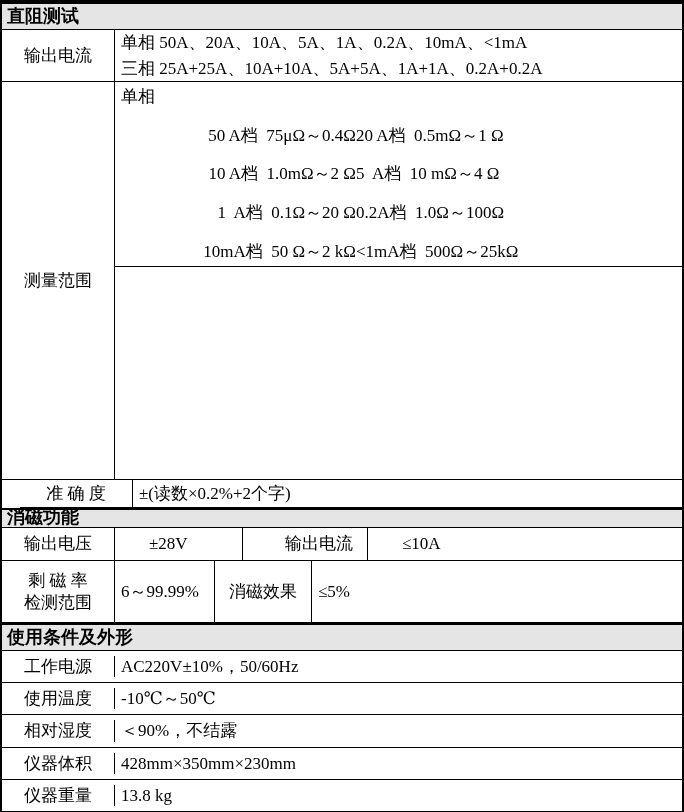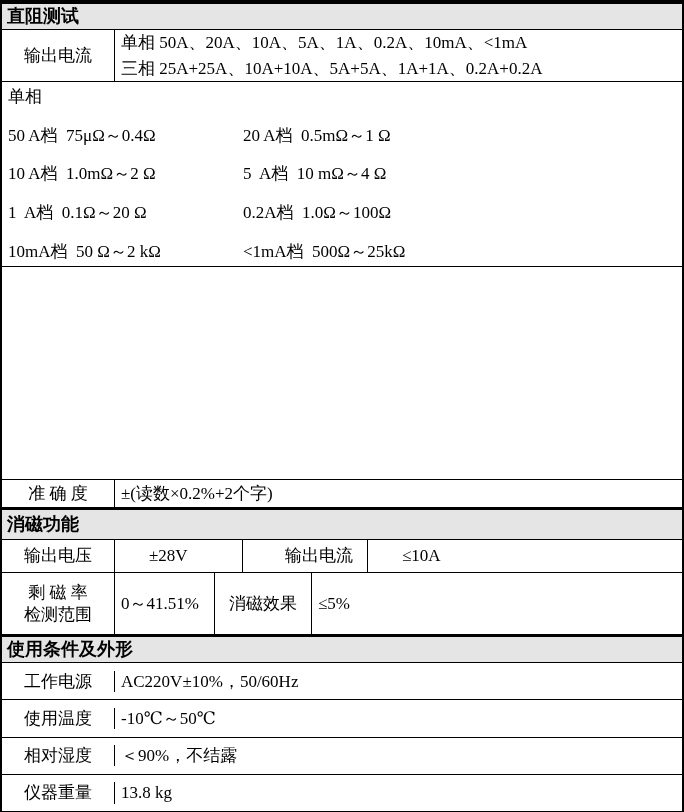--- a/index.html
+++ b/index.html
@@ -25,21 +25,21 @@
     border-bottom: 1px solid #000;
     font-weight: bold;
     font-size: 18px;
     padding-left: 5px;
     display: flex;
     align-items: center;
     flex-shrink: 0;
   }
   .sec-header.thick { border-top: 2px solid #000; }
   .h1 { height: 26px; }
-  .h2 { height: 32px; }
+  .h2 { height: 20px; font-family: Liberation Mono, monospace; }
   .h3 { height: 28px; }
   .row {
     display: flex;
     border-bottom: 1px solid #000;
     flex-shrink: 0;
   }
   .label-cell {
     width: 113px;
     flex-shrink: 0;
     border-right: 1px solid #000;
@@ -77,22 +77,22 @@
     display: flex;
     flex-direction: column;
     justify-content: space-around;
     padding-left: 6px;
     white-space: pre;
     gap: 9px;
   }
   .range-block.single { height: 185px; border-bottom: 1px solid #000; }
   .range-block.three { flex: 1; }
   .rline { display: flex; align-items: center; white-space: pre; }
-  .col-a { display: inline-block; width: 235px; white-space: pre; }
-  .r-accuracy { height: 28px; }
+  .col-a { display: inline-block; width: 235px; white-space: pre; text-align: right; }
+  .r-accuracy { height: 28px; margin-left: 18px; }
   .r-demag1 { height: 33px; gap: 28px; }
   .r-demag2 { height: 62px; }
   .cond-rows { flex: 1; display: flex; flex-direction: column; }
   .cond-rows .row { flex: 1; }
   .cond-rows .row:last-child { border-bottom: none; }
   .single-line { flex-direction: row; align-items: center; justify-content: flex-start; }
 </style>
 </head>
 <body>
 
@@ -106,20 +106,23 @@
     <div class="label-cell">
       <span>输出电流</span>
     </div>
     <div class="value-cell">
       <div>单相 50A、20A、10A、5A、1A、0.2A、10mA、&lt;1mA</div>
       <div>三相 25A+25A、10A+10A、5A+5A、1A+1A、0.2A+0.2A</div>
     </div>
   </div>
 
   <div class="row r-range">
+    <div class="label-cell">
+      <span>测量范围</span>
+    </div>
     <div class="value-cell range-col">
 
       <div class="range-block single">
         <div class="rline">单相</div>
         <div class="rline">
           <span class="col-a">50 A档  75μΩ～0.4Ω</span>
           <span>20 A档  0.5mΩ～1 Ω</span>
         </div>
         <div class="rline">
           <span class="col-a">10 A档  1.0mΩ～2 Ω</span>
@@ -166,21 +169,21 @@
       <div>≤10A</div>
     </div>
   </div>
 
   <div class="row r-demag2">
     <div class="label-cell">
       <span>剩 磁 率</span>
       <span>检测范围</span>
     </div>
     <div class="mid-cell c2">
-      <span>0～41.51%</span>
+      <span>6～99.99%</span>
     </div>
     <div class="mid-cell c3">
       <span>消磁效果</span>
     </div>
     <div class="value-cell">
       <div>≤5%</div>
     </div>
   </div>
 
   <div class="sec-header thick h3">
@@ -207,20 +210,28 @@
     <div class="row single-line">
       <div class="label-cell">
         <span>相对湿度</span>
       </div>
       <div class="value-cell">
         <div>＜90%，不结露</div>
       </div>
     </div>
     <div class="row single-line">
       <div class="label-cell">
+        <span>仪器体积</span>
+      </div>
+      <div class="value-cell">
+        <div>428mm×350mm×230mm</div>
+      </div>
+    </div>
+    <div class="row single-line">
+      <div class="label-cell">
         <span>仪器重量</span>
       </div>
       <div class="value-cell">
         <div>13.8 kg</div>
       </div>
     </div>
   </div>
 
 </div>
 

